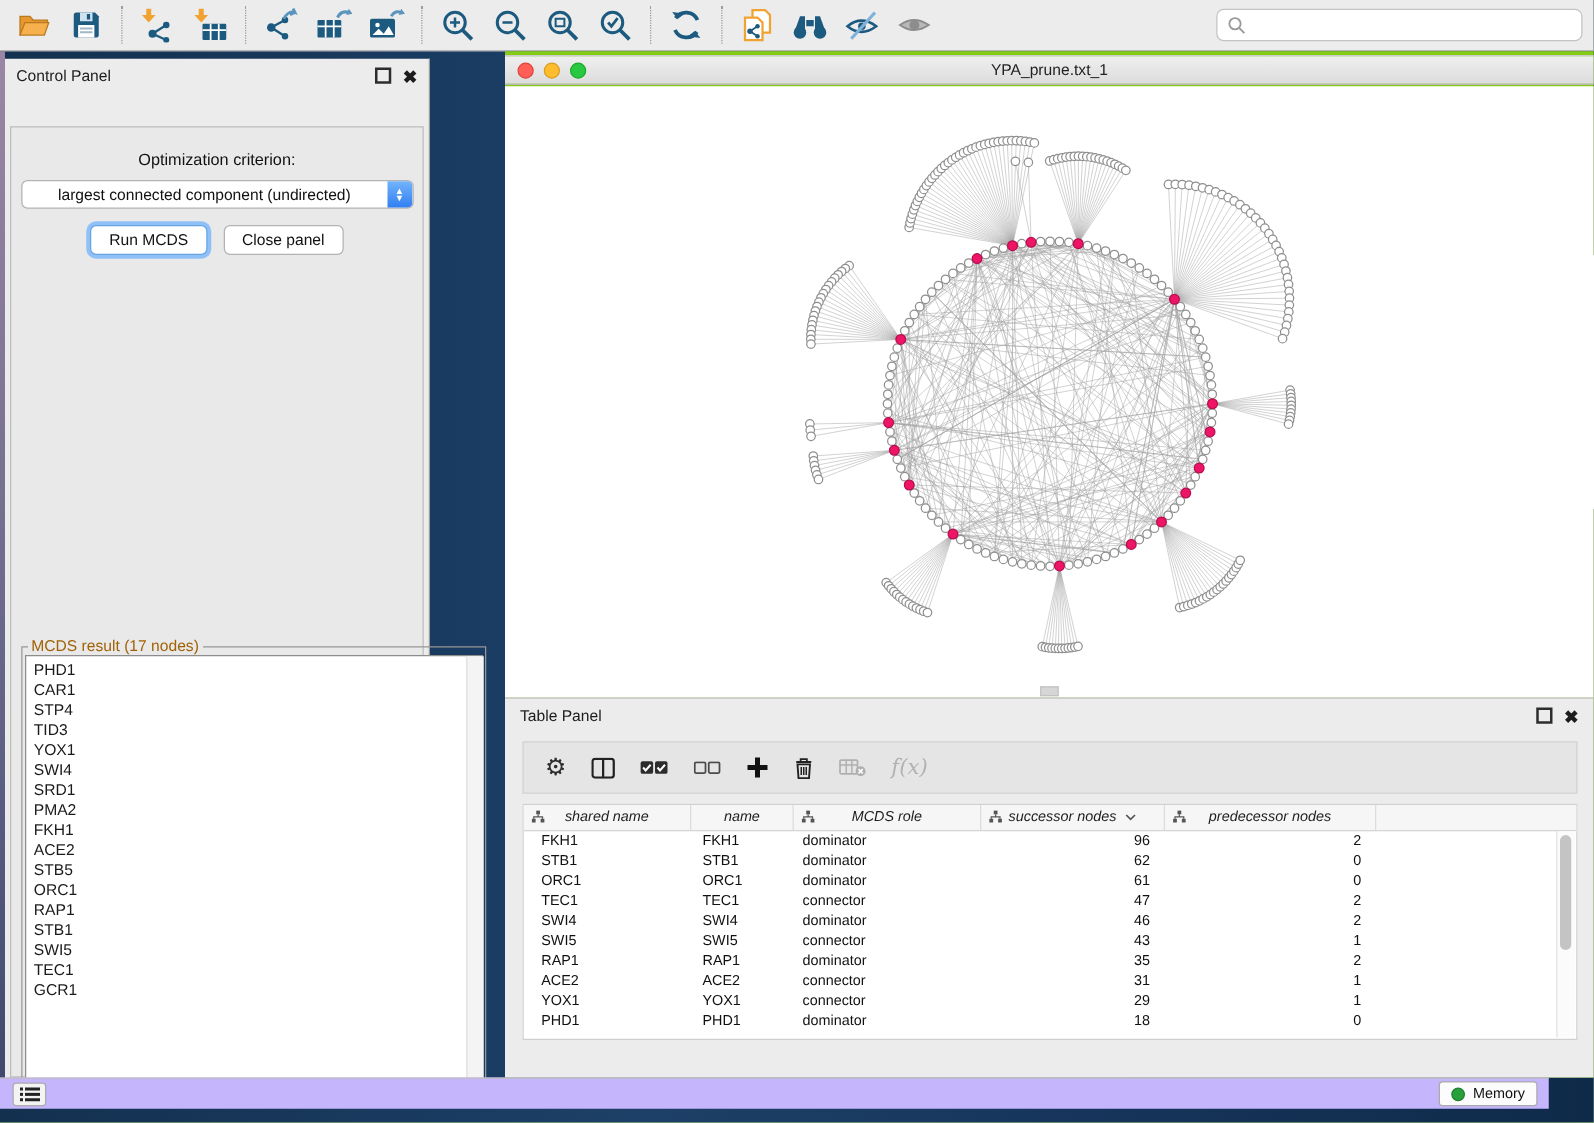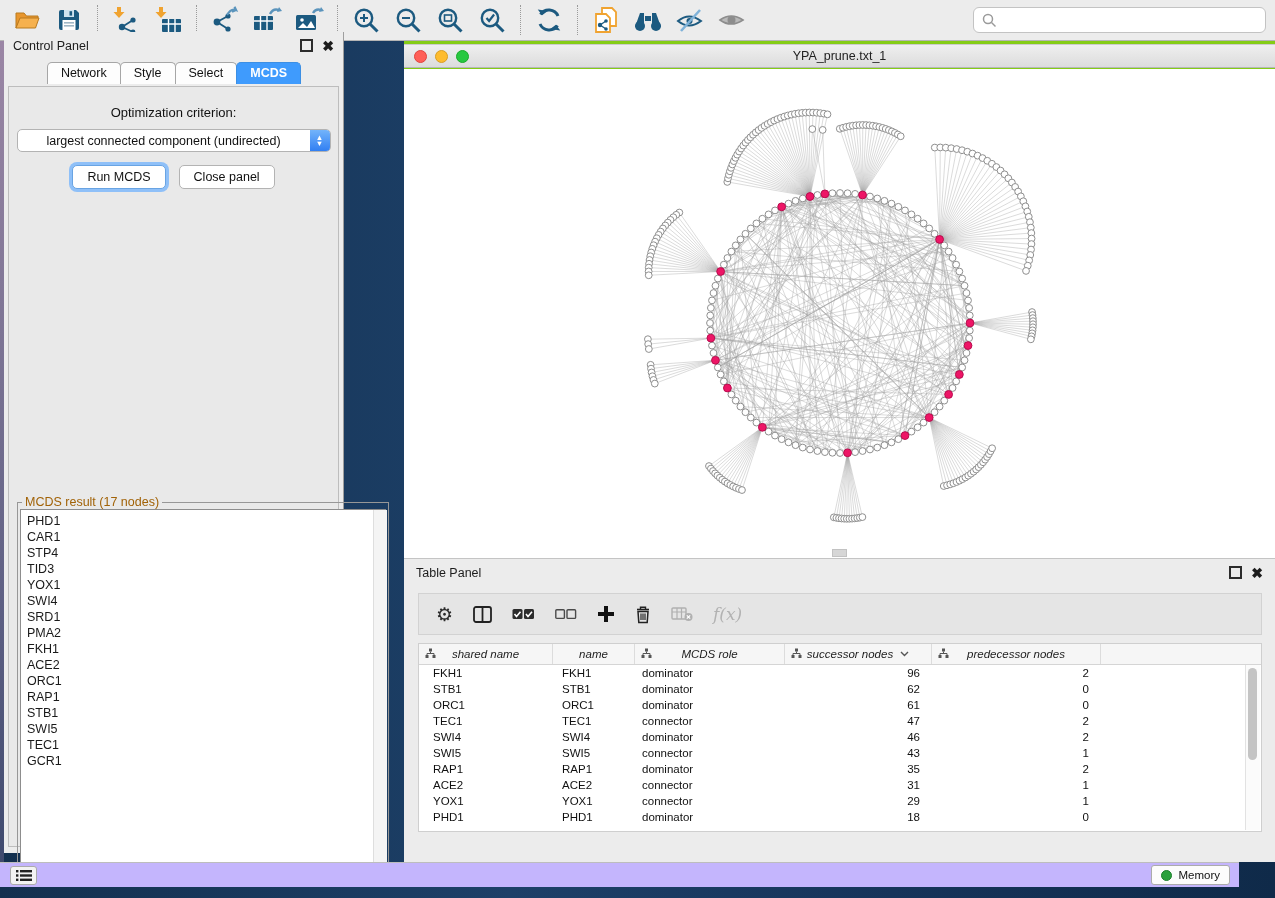--- a/index.html
+++ b/index.html
@@ -13,21 +13,21 @@
     border-bottom:1px solid #b5b5b5;box-sizing:border-box;display:flex;align-items:center;padding-left:6px;}
   .tb-btn{width:42px;height:34px;display:flex;align-items:center;justify-content:center;flex:0 0 auto;}
   .tb-sep{width:0;height:30px;border-left:1px dotted #9a9a9a;margin:0 7px;flex:0 0 auto;}
   .search-wrap{margin-left:auto;margin-right:9px;width:293px;height:26px;background:#fff;
     border:1px solid #c3c3c3;border-radius:6px;display:flex;align-items:center;padding:0 8px;box-sizing:border-box;}
   .search-wrap input{border:none;outline:none;flex:1;font-size:12px;background:transparent;font-family:"Liberation Sans",sans-serif;}
   
   .left-strip{position:absolute;left:0;top:41px;width:4px;height:821px;
     background:linear-gradient(#9b86a5 0%,#7e7595 35%,#5d5f83 70%,#3f4a6e 100%);}
   
-  .control-panel{position:absolute;left:4px;top:32px;width:340px;height:821px;background:#ececec;
+  .control-panel{position:absolute;left:4px;top:47px;width:340px;height:821px;background:#ececec;
     border-right:1px solid #9e9e9e;box-sizing:border-box;}
   .cp-header{height:27px;display:flex;align-items:center;padding:0 9px;}
   .panel-title{font-size:12.5px;color:#1c1c1c;}
   .win-btns{margin-left:auto;display:flex;gap:9px;align-items:center;}
   .float-btn{width:9px;height:9px;border:2px solid #2c2c2c;background:transparent;}
   .close-btn{font-size:14px;font-weight:bold;color:#1c1c1c;line-height:10px;}
   .cp-tabs{display:flex;justify-content:center;position:relative;z-index:2;margin-top:3px;}
   .cp-tab{font-size:12.5px;padding:3px 13px 4px;background:#fdfdfd;border:1px solid #a6a6a6;border-bottom:none;
     border-radius:5px 5px 0 0;margin-right:-1px;color:#111;}
   .cp-tab.active{background:#3f9bfd;color:#fff;border-color:#3c8fe4;font-weight:bold;}
@@ -247,26 +247,20 @@
 <div class="left-strip"></div>
 
 <div class="control-panel">
   <div class="cp-header">
     <span class="panel-title">Control Panel</span>
     <span class="win-btns">
       <span class="float-btn"></span>
       <span class="close-btn">✖</span>
     </span>
   </div>
-  <div class="cp-tabs">
-    <div class="cp-tab">Network</div>
-    <div class="cp-tab">Style</div>
-    <div class="cp-tab">Select</div>
-    <div class="cp-tab active">MCDS</div>
-  </div>
   <div class="cp-content">
     <div class="opt-label">Optimization criterion:</div>
     <div class="dropdown">
       <span class="dropdown-label">largest connected component (undirected)</span>
       <span class="dropdown-stepper">
           <span>▲</span>
           <span>▼</span>
         </span>
     </div>
     <div class="cp-buttons">
@@ -279,20 +273,21 @@
           <div class="result-item">PHD1</div>
           <div class="result-item">CAR1</div>
           <div class="result-item">STP4</div>
           <div class="result-item">TID3</div>
           <div class="result-item">YOX1</div>
           <div class="result-item">SWI4</div>
           <div class="result-item">SRD1</div>
           <div class="result-item">PMA2</div>
           <div class="result-item">FKH1</div>
           <div class="result-item">ACE2</div>
+          <div class="result-item">STB5</div>
           <div class="result-item">ORC1</div>
           <div class="result-item">RAP1</div>
           <div class="result-item">STB1</div>
           <div class="result-item">SWI5</div>
           <div class="result-item">TEC1</div>
           <div class="result-item">GCR1</div>
         </div>
       <div class="result-scroll"></div>
     </fieldset>
   </div>

